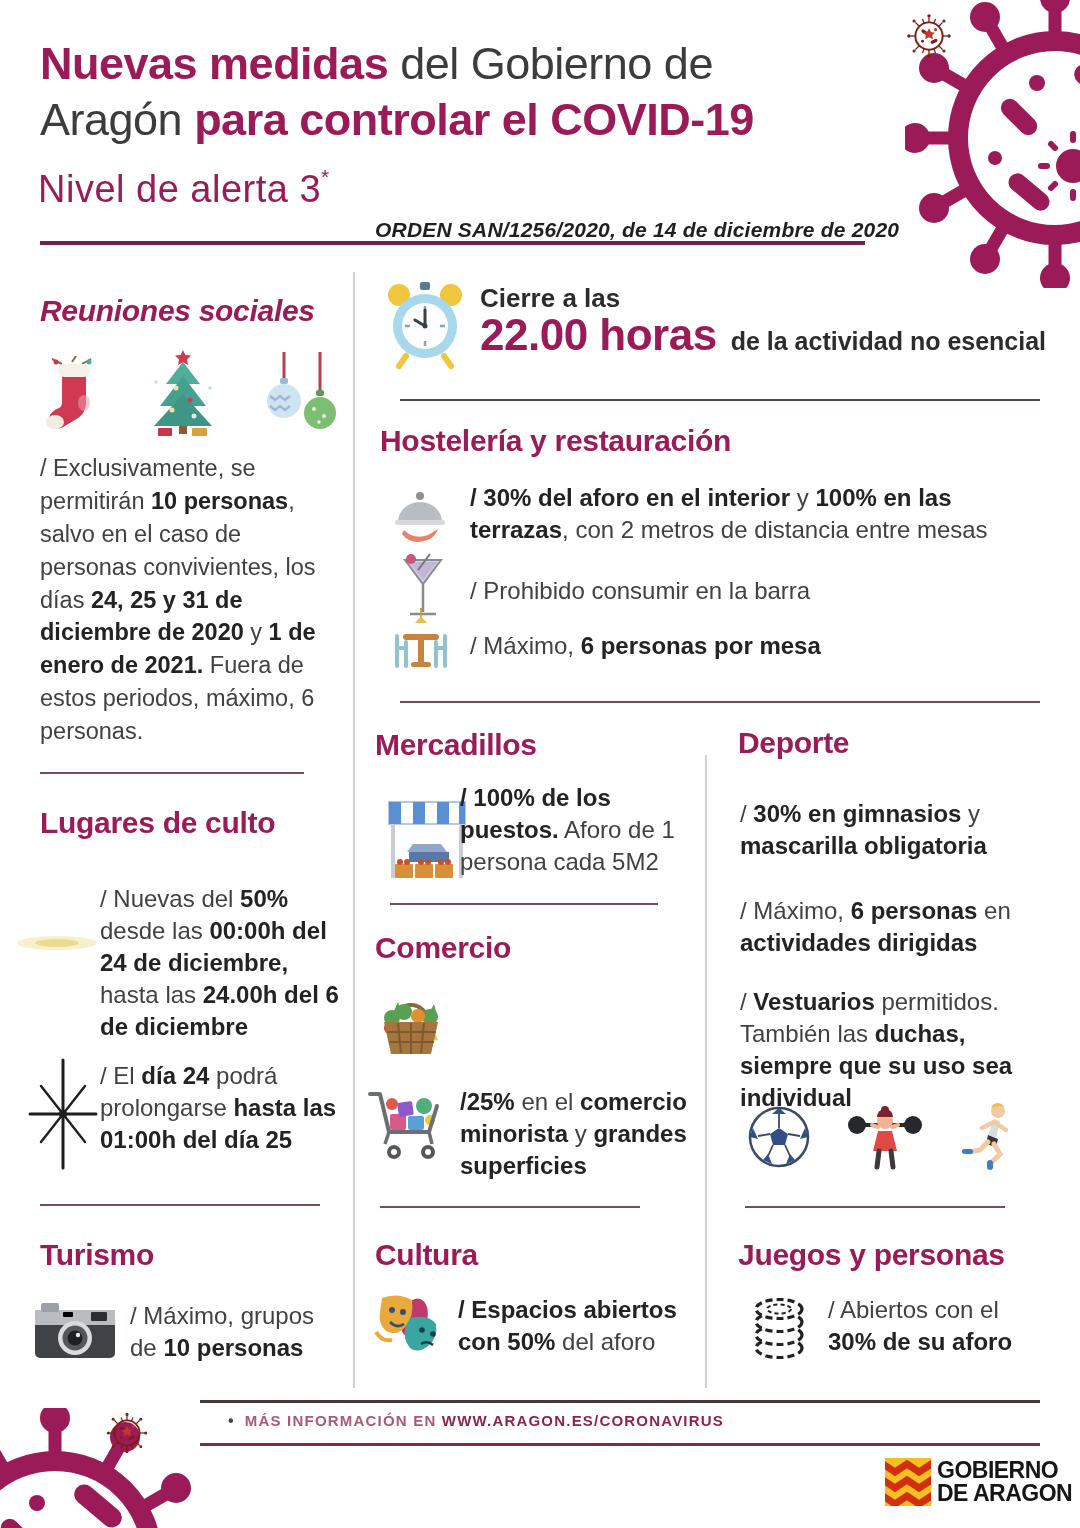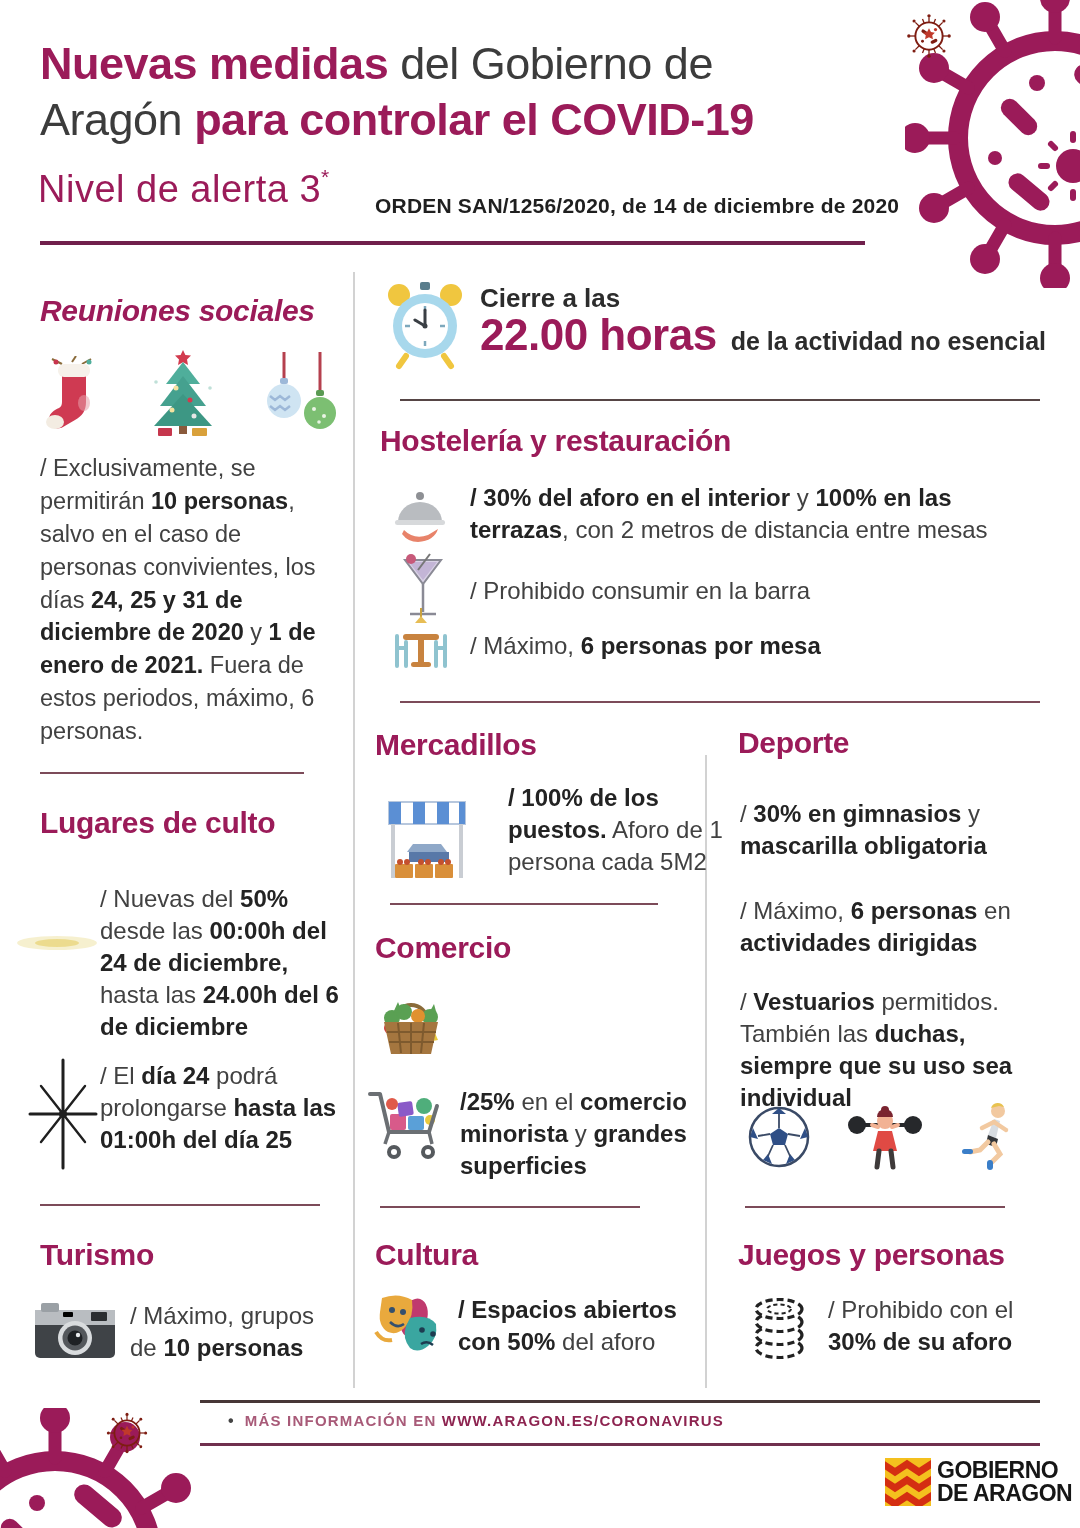--- a/index.html
+++ b/index.html
@@ -11,21 +11,21 @@
   .page{
     position:relative;width:1080px;height:1528px;background:#ffffff;
     overflow:hidden;font-family:"Liberation Sans",sans-serif;color:var(--text);
     margin:0 auto;
   }
   .abs{position:absolute;}
   .h1{font-size:45px;line-height:1.24;font-weight:500;color:#3c3c3c;letter-spacing:-.5px;}
   .h1 b{color:var(--accent);font-weight:800;}
   .alert{font-size:38px;color:var(--accent);font-weight:500;letter-spacing:.5px;}
   .alert sup{font-size:21px;position:relative;top:-4px;}
-  .order{font-size:21px;font-weight:700;color:#1f1f1f;letter-spacing:.2px;}
+  .order{font-size:21px;font-style:italic;font-weight:700;color:#1f1f1f;letter-spacing:.2px;margin-top:24px;}
   .h2{font-size:30px;font-weight:800;color:var(--accent);letter-spacing:-.3px;}
   .rich{font-size:24px;line-height:1.33;color:var(--text);}
   .rich b{font-weight:700;color:var(--bold);}
   .para{font-size:23.5px;line-height:1.4;}
   .closure-prefix{font-size:26px;font-weight:700;color:#2c2c2c;}
   .closure-time{font-size:44px;font-weight:800;color:var(--accent);letter-spacing:-.5px;}
   .closure-suffix{font-size:25px;font-weight:700;color:#2c2c2c;margin-left:14px;}
   .hr{height:2px;background:#7c4b59;}
   .hr-dark{height:2px;background:#564545;}
   .vr{width:2px;background:#d2d2d2;}
@@ -362,21 +362,21 @@
       <g fill="#c4502e">
           <circle cx="17" cy="64" r="3"></circle>
           <circle cx="24" cy="64" r="3"></circle>
           <circle cx="38" cy="64" r="3"></circle>
           <circle cx="45" cy="64" r="3"></circle>
           <circle cx="58" cy="64" r="3"></circle>
           <circle cx="65" cy="64" r="3"></circle>
         </g>
     </svg>
   </span>
-  <div class="abs rich" style="left:460px;top:782px;width:215px;padding-left:48px;"><b>/ 100% de los puestos.</b><span> Aforo de 1 persona cada 5M2</span></div>
+  <div class="abs rich" style="left:460px;top:782px;width:215px;"><b>/ 100% de los puestos.</b><span> Aforo de 1 persona cada 5M2</span></div>
 
   <div class="abs hr" style="left:390px;top:903px;width:268px;"></div>
 
   <div class="abs h2" style="left:375px;top:931px;">Comercio</div>
 
   <span class="abs icon" style="left:378px;top:992px;">
     <svg width="66" height="66" viewBox="0 0 66 66">
       <path d="M17 28 a16 15 0 0 1 32 0" fill="none" stroke="#8a6b3a" stroke-width="4"></path>
       <g fill="#5aa053">
         <circle cx="14" cy="26" r="8"></circle>
@@ -509,21 +509,21 @@
     <svg width="54" height="68" viewBox="0 0 54 68">
       <g fill="#ffffff" stroke="#222222" stroke-width="3.2">
         <ellipse cx="27" cy="56" rx="23" ry="9.5" stroke-dasharray="7 4"></ellipse>
         <ellipse cx="27" cy="43" rx="23" ry="9.5" stroke-dasharray="7 4"></ellipse>
         <ellipse cx="27" cy="30" rx="23" ry="9.5" stroke-dasharray="7 4"></ellipse>
         <ellipse cx="27" cy="17" rx="23" ry="9.5" stroke-dasharray="7 4"></ellipse>
       </g>
       <ellipse cx="27" cy="17" rx="12" ry="4.5" fill="none" stroke="#222222" stroke-width="2" stroke-dasharray="4 3"></ellipse>
     </svg>
   </span>
-  <div class="abs rich" style="left:828px;top:1294px;width:215px;"><span>/ Prohibido con el </span><b>30% de su aforo</b></div>
+  <div class="abs rich" style="left:828px;top:1294px;width:215px;"><span>/ Abiertos con el </span><b>30% de su aforo</b></div>
 
   <div class="abs fline-top" style="left:200px;top:1400px;width:840px;"></div>
   <div class="abs finfo" style="left:228px;top:1412px;">
     <span class="fbullet">•</span><span>MÁS INFORMACIÓN EN </span><b>WWW.ARAGON.ES/CORONAVIRUS</b>
   </div>
   <div class="abs fline-bot" style="left:200px;top:1443px;width:840px;"></div>
 
   <div class="abs flex" style="left:885px;top:1458px;align-items:center;gap:6px;">
     <span class="icon">
       <svg width="46" height="48" viewBox="0 0 46 48">

